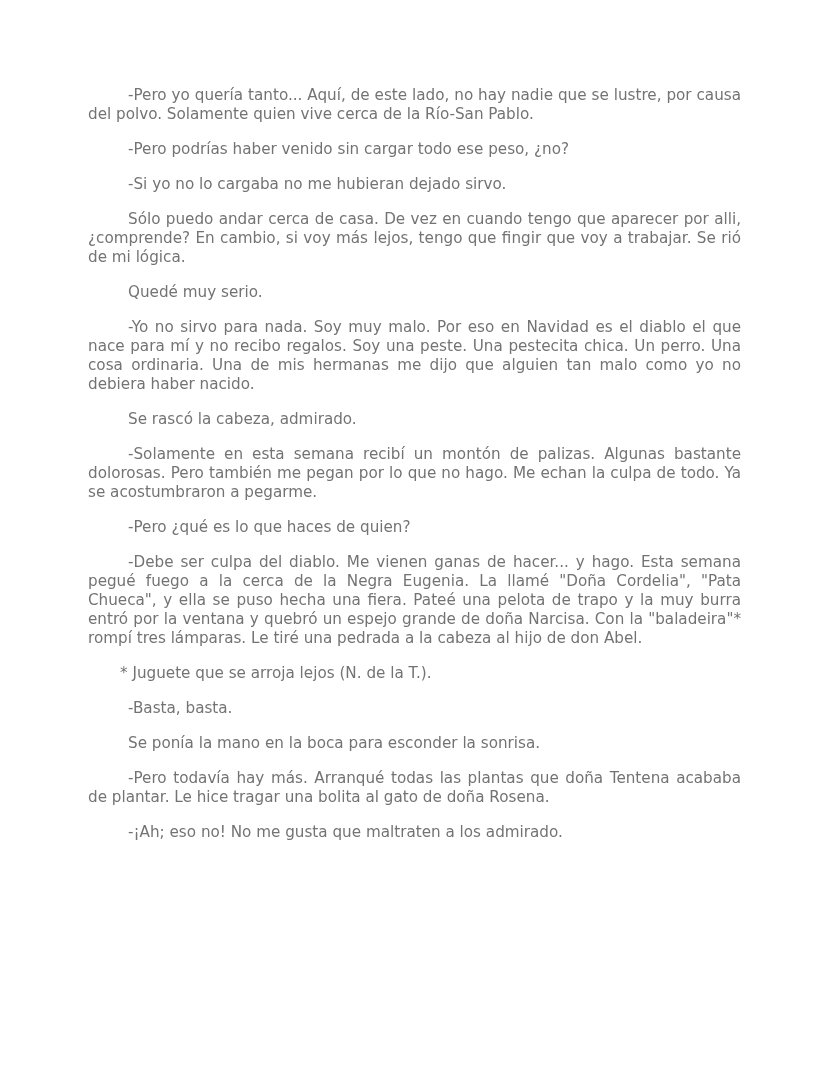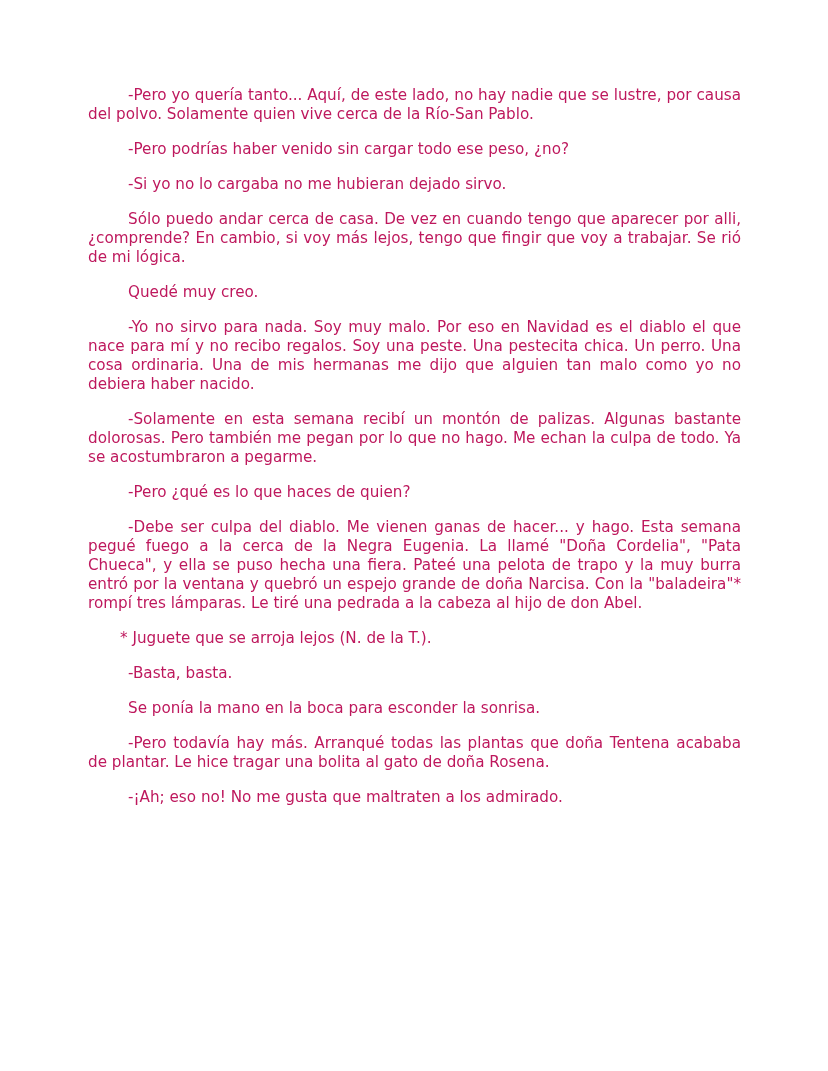--- a/index.html
+++ b/index.html
@@ -14,42 +14,43 @@
       overflow: hidden;
     }
     .page {
       position: absolute;
       left: 88px;
       top: 86px;
       width: 653px;
       font-family: "DejaVu Sans", sans-serif;
       font-size: 15.2px;
       line-height: 19px;
-      color: #be185d;
+      color: #737373;
     }
     .para {
       margin: 0 0 16px 0;
       text-align: justify;
       text-indent: 40px;
     }
     .para.footnote {
       text-indent: 0;
       margin-left: 32px;
     }
   </style>
 </head>
 <body>
 
 <div class="page">
   <p class="para">-Pero yo quería tanto... Aquí, de este lado, no hay nadie que se lustre, por causa del polvo. Solamente quien vive cerca de la Río-San Pablo.</p>
   <p class="para">-Pero podrías haber venido sin cargar todo ese peso, ¿no?</p>
   <p class="para">-Si yo no lo cargaba no me hubieran dejado sirvo.</p>
   <p class="para">Sólo puedo andar cerca de casa. De vez en cuando tengo que aparecer por alli, ¿comprende? En cambio, si voy más lejos, tengo que fingir que voy a trabajar. Se rió de mi lógica.</p>
-  <p class="para">Quedé muy creo.</p>
+  <p class="para">Quedé muy serio.</p>
   <p class="para">-Yo no sirvo para nada. Soy muy malo. Por eso en Navidad es el diablo el que nace para mí y no recibo regalos. Soy una peste. Una pestecita chica. Un perro. Una cosa ordinaria. Una de mis hermanas me dijo que alguien tan malo como yo no debiera haber nacido.</p>
+  <p class="para">Se rascó la cabeza, admirado.</p>
   <p class="para">-Solamente en esta semana recibí un montón de palizas. Algunas bastante dolorosas. Pero también me pegan por lo que no hago. Me echan la culpa de todo. Ya se acostumbraron a pegarme.</p>
   <p class="para">-Pero ¿qué es lo que haces de quien?</p>
   <p class="para">-Debe ser culpa del diablo. Me vienen ganas de hacer... y hago. Esta semana pegué fuego a la cerca de la Negra Eugenia. La llamé "Doña Cordelia", "Pata Chueca", y ella se puso hecha una fiera. Pateé una pelota de trapo y la muy burra entró por la ventana y quebró un espejo grande de doña Narcisa. Con la "baladeira"* rompí tres lámparas. Le tiré una pedrada a la cabeza al hijo de don Abel.</p>
   <p class="para footnote">* Juguete que se arroja lejos (N. de la T.).</p>
   <p class="para">-Basta, basta.</p>
   <p class="para">Se ponía la mano en la boca para esconder la sonrisa.</p>
   <p class="para">-Pero todavía hay más. Arranqué todas las plantas que doña Tentena acababa de plantar. Le hice tragar una bolita al gato de doña Rosena.</p>
   <p class="para">-¡Ah; eso no! No me gusta que maltraten a los admirado.</p>
 </div>
 

